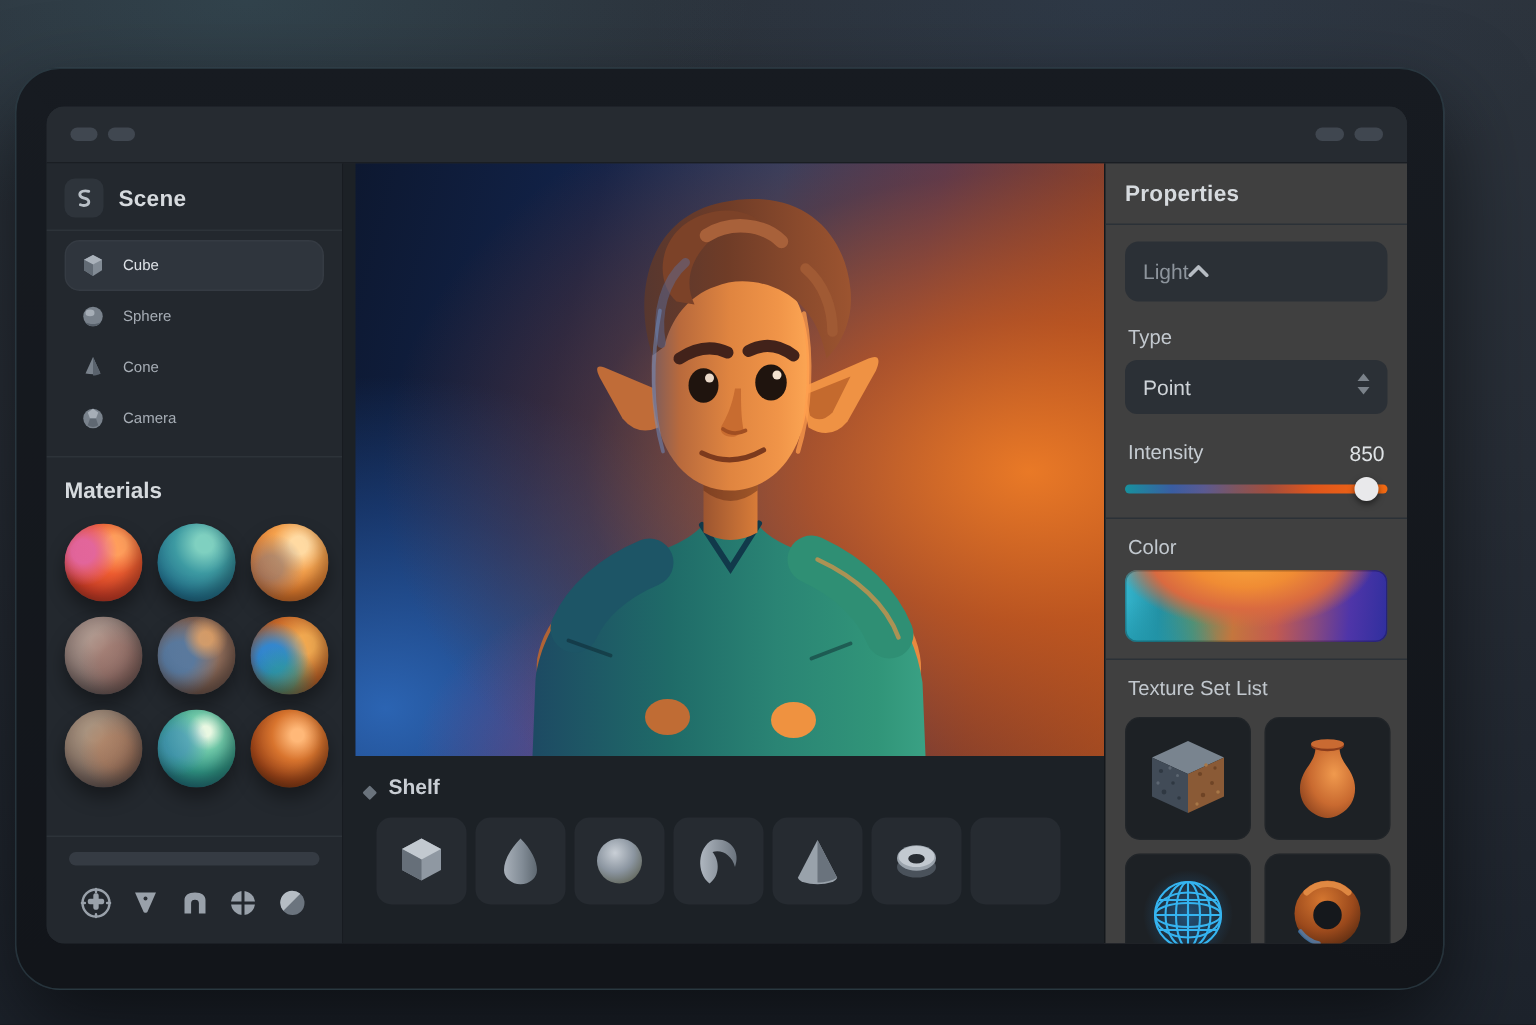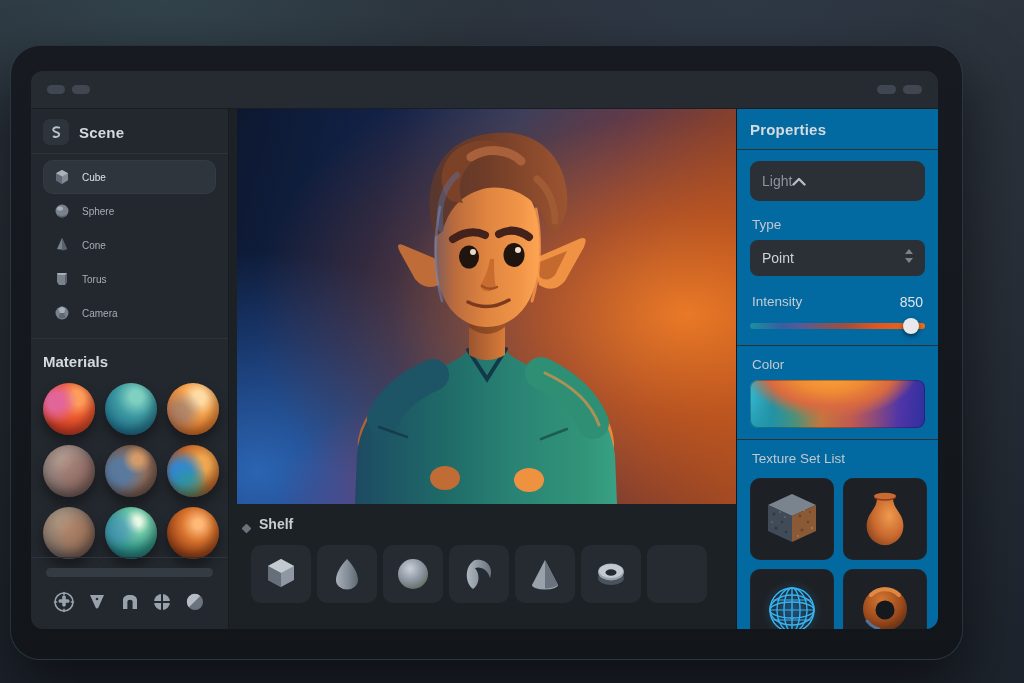--- a/index.html
+++ b/index.html
@@ -65,21 +65,21 @@
       radial-gradient(85% 85% at 4% 92%, rgba(48,112,198,.85) 0%, rgba(34,84,162,.45) 40%, rgba(0,0,0,0) 66%),
       linear-gradient(104deg,#0d1830 0%,#12234a 28%,#24406e 48%,#4c3a60 66%,#8c4430 84%,#b5531f 100%); }
   .viewport svg.character { position:absolute; left:50%; bottom:0; transform:translateX(-50%); }
   .shelf-label { position:absolute; left:14px; top:407px; display:flex; align-items:flex-end; gap:9px; }
   .shelf-diamond { width:7px; height:7px; background:#6a737c; transform:rotate(45deg); border-radius:1px; }
   .shelf-title { font-size:14px; font-weight:bold; color:#c9ced4; }
   .shelf-row { position:absolute; left:22px; top:436px; display:flex; gap:6px; }
   .shelf-tile { width:60px; height:58px; border-radius:10px; background:#262b31;
     display:flex; align-items:center; justify-content:center; }
   
-  .props { width:202px; flex:0 0 202px; background:#0369a1; border-left:1px solid #14181c;
+  .props { width:202px; flex:0 0 202px; background:#404040; border-left:1px solid #14181c;
     padding:12px 13px 0; }
   .props .h-title { display:block; }
   .pdiv { height:1px; background:#2b3137; margin:11px -13px; }
   .drop { height:40px; border-radius:9px; background:#2b3036; display:flex; align-items:center;
     justify-content:flex-start; padding:0 12px; }
   .drop .dtext { font-size:14px; color:#8d949c; }
   .plabel { font-size:13.5px; color:#c2c8ce; margin:16px 2px 8px; }
   .select { height:36px; border-radius:8px; background:#2b3036; display:flex; align-items:center;
     justify-content:space-between; padding:0 10px 0 12px; }
   .select .stext { font-size:14px; color:#ced3d8; }
@@ -147,30 +147,20 @@
               <span>Sphere</span>
             </div>
             <div class="scene-item">
               <span class="icon">
                 <svg width="18" height="18" viewBox="0 0 18 18">
                     <path d="M9 2 14 13a9 3 0 0 1-10 0z" fill="#79828c"></path>
                     <path d="M9 2 14 13c-1.4.9-3.2 1.4-5 1.4z" fill="#5a636d"></path>
                   </svg>
               </span>
               <span>Cone</span>
-            </div>
-            <div class="scene-item">
-              <span class="icon">
-                <svg width="18" height="18" viewBox="0 0 18 18">
-                    <path d="M4 3h10v9l-2 3H6l-2-3z" fill="#79828c"></path>
-                    <path d="M4 3h10l-1.6 2H5.6z" fill="#a6aeb7"></path>
-                    <path d="M12 5.2 14 3v9l-2 3z" fill="#5a636d"></path>
-                  </svg>
-              </span>
-              <span>Torus</span>
             </div>
             <div class="scene-item">
               <span class="icon">
                 <svg width="18" height="18" viewBox="0 0 18 18">
                     <circle cx="9" cy="9" r="6.5" fill="#79828c"></circle>
                     <path d="M9 2.5 12.5 5 11 9H7L5.5 5z" fill="#a6aeb7"></path>
                     <path d="M5.5 13.5 7 9h4l1.5 4.5a6.6 6.6 0 0 1-7 0z" fill="#5f6872"></path>
                   </svg>
               </span>
               <span>Camera</span>

